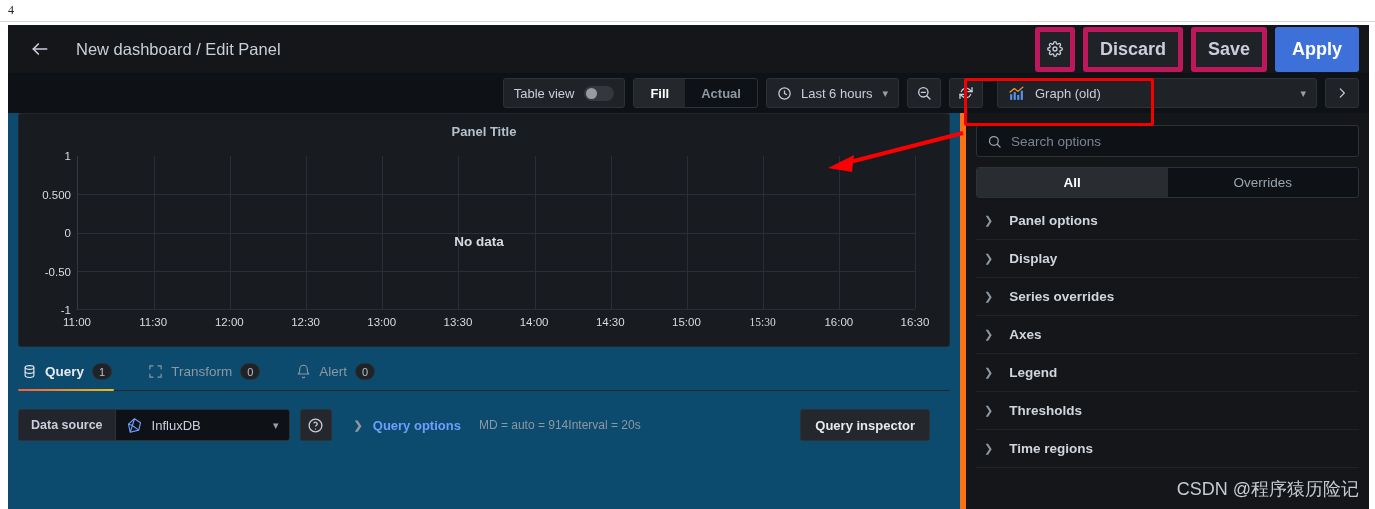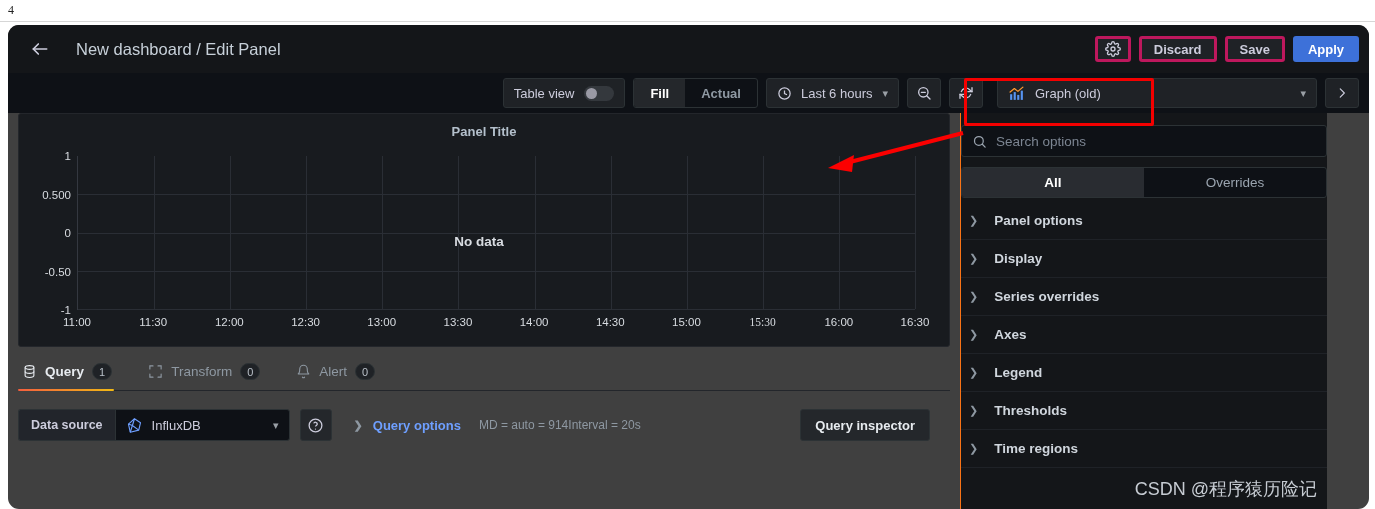--- a/index.html
+++ b/index.html
@@ -19,49 +19,48 @@
   .browser-strip .tabnum {
     position: absolute; left: 8px; top: 3px;
     font-size: 12px; color: #222;
     font-family: "Liberation Serif", serif;
   }
   
   .app {
     position: absolute;
     left: 8px; top: 25px;
     width: 1361px; height: 484px;
-    background: #404040;
+    background: #0c4a6e;
     overflow: hidden;
-    border-radius: 11px;
   }
   
   .header {
     height: 48px; width: 100%;
     display: flex; align-items: center;
     padding: 0 10px 0 18px;
     background: #141619;
   }
   .back-arrow {
     width: 28px; height: 28px;
     display: flex; align-items: center; justify-content: center;
     color: #ccccdc; cursor: pointer; flex: none;
   }
   .dash-title {
     margin-left: 22px;
     font-size: 16.5px; color: #c7d0d9;
     white-space: nowrap;
   }
   .header-spacer { flex: 1; }
   .hdr-btn {
-    height: 26px; min-width: 30px;
+    height: 45px; min-width: 30px;
     display: flex; align-items: center; justify-content: center;
     padding: 0 12px; margin-left: 8px;
-    background: #1f2226; border: 3px solid #be185d;
+    background: #1f2226; border: 5px solid #be185d;
     border-radius: 3px;
-    font-size: 13px; font-weight: bold; color: #ccccdc;
+    font-size: 18px; font-weight: bold; color: #ccccdc;
     cursor: pointer; white-space: nowrap;
   }
   .hdr-btn.icon { padding: 0 7px; }
   .hdr-btn.primary {
     background: #3d71d9; border-color: #3d71d9; color: #fff;
   }
   
   .toolbar {
     height: 40px; width: 100%;
     display: flex; align-items: center;
@@ -216,24 +215,24 @@
     font-size: 12px; color: #8e98a2;
   }
   .qinspect {
     height: 32px; display: flex; align-items: center;
     padding: 12px 14px; margin-left: 10px; margin-right: 20px;
     background: #24272b; border: 1px solid #2c3235; border-radius: 3px;
     font-size: 13px; font-weight: bold; color: #e7ebef; cursor: pointer;
   }
   
   .right-pane {
-    width: 367px; height: 100%;
+    width: 409px; height: 100%;
     background: #141619;
-    border-left: 1px solid #f97316;
-    padding: 0 0;
+    border-left: 6px solid #f97316;
+    padding: 0 10px;
     position: relative;
   }
   .search-box {
     margin-top: 12px; height: 32px;
     display: flex; align-items: center; gap: 9px;
     padding: 0 10px;
     background: #0e1116; border: 1px solid #2c3235; border-radius: 3px;
     cursor: text;
   }
   .search-box input {

